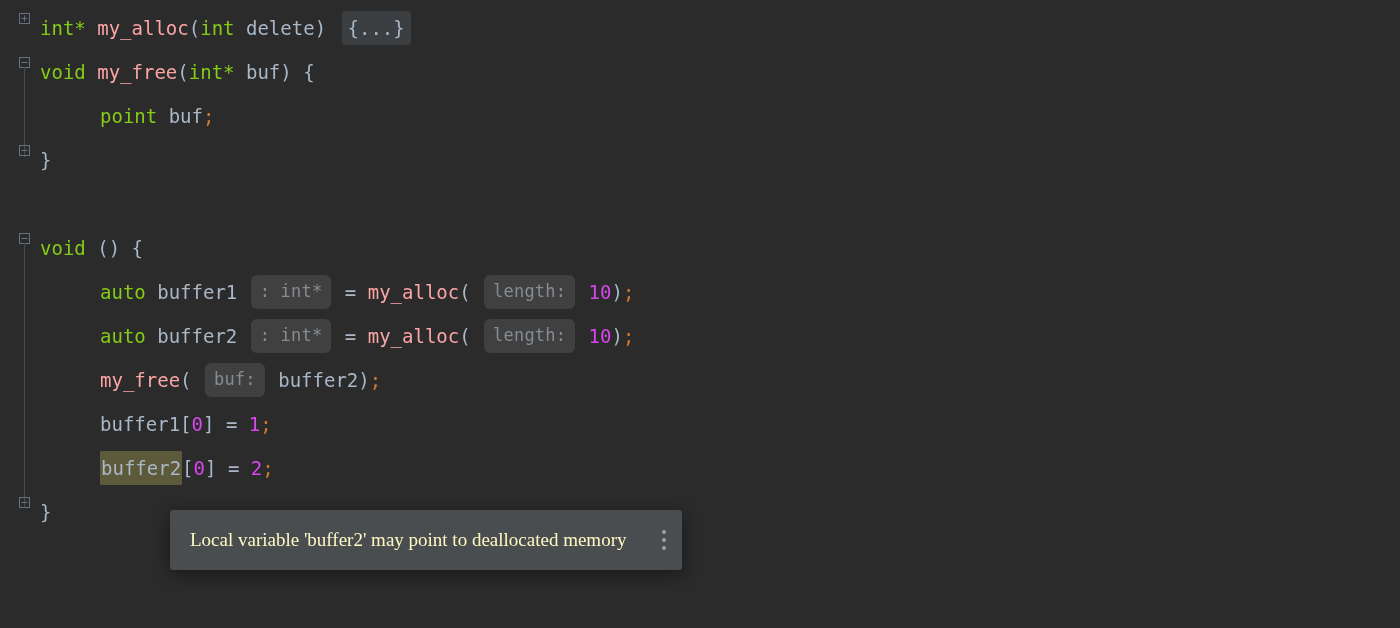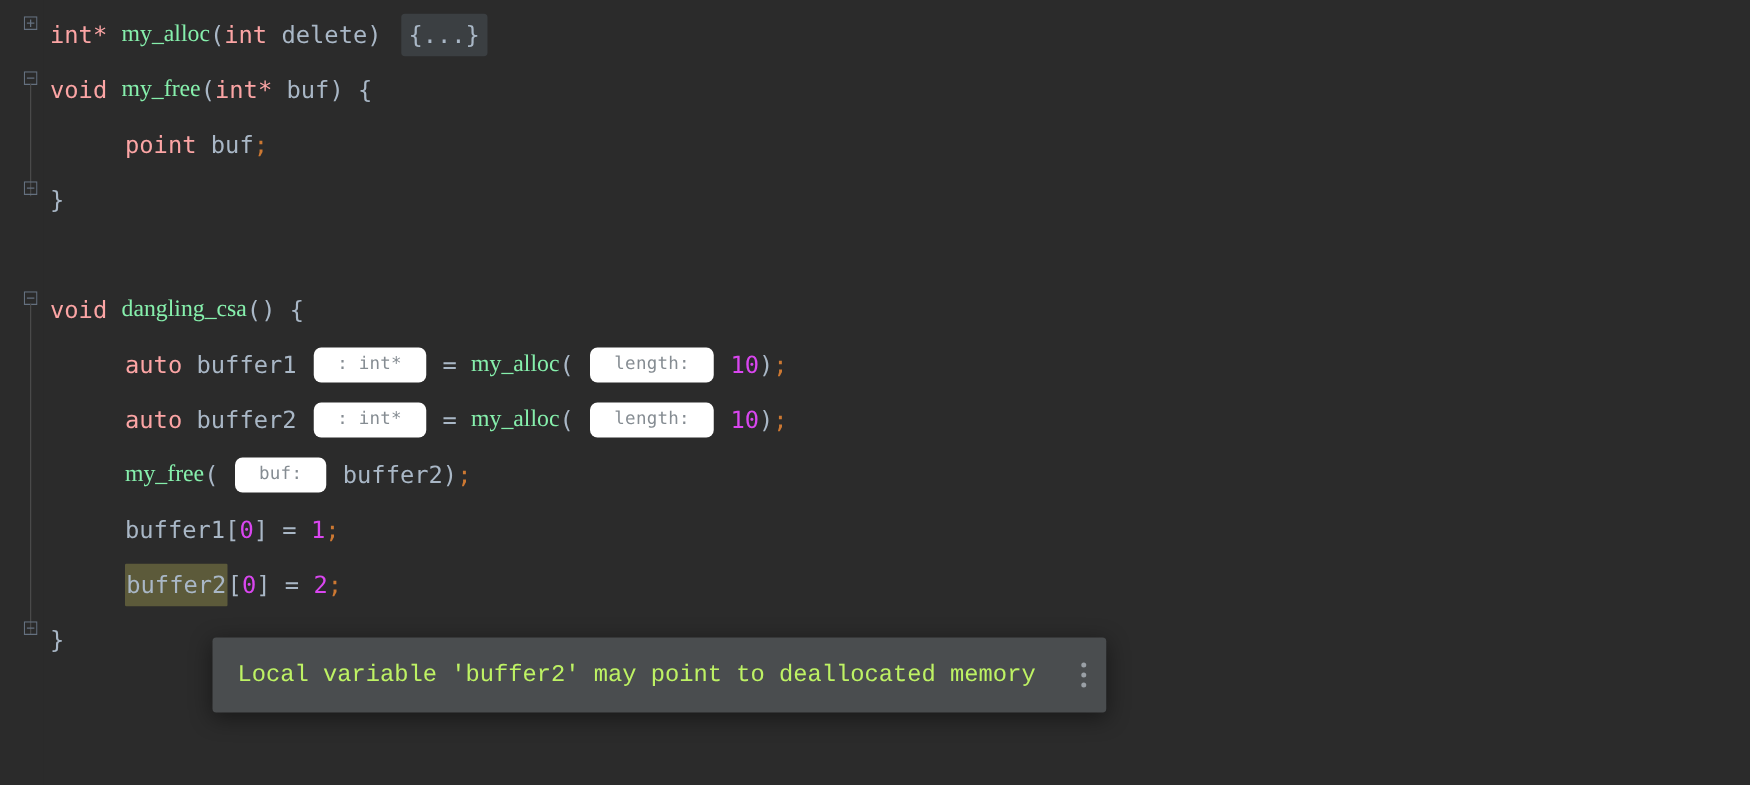--- a/index.html
+++ b/index.html
@@ -51,56 +51,56 @@
     }
     .code-line {
       height: 44px;
       display: flex;
       align-items: center;
       white-space: pre;
       padding-left: 4px;
     }
     .indent1 { padding-left: 64px; }
 
-    .kw { color: #fca5a5; }
+    .kw { color: #84cc16; }
     .id { color: #a9b7c6; }
-    .fn { color: #86efac; font-family: Liberation Serif, serif; }
+    .fn { color: #fca5a5; }
     .num { color: #d946ef; }
     .punct { color: #a9b7c6; }
     .semi { color: #cc7832; }
 
     .folded-box {
       background: #3b3f42;
       color: #a9b7c6;
       padding: 0 6px;
       border-radius: 3px;
       margin-left: 4px;
     }
     .hint-box {
-      background: #ffffff;
+      background: #404040;
       color: #858c92;
-      font-size: 14px;
-      padding: 1px 19px 2px;
+      font-size: 17px;
+      padding: 1px 9px 2px;
       border-radius: 6px;
       margin: 0 2px;
       letter-spacing: 0.2px;
     }
     .warn-highlight {
       background: #5c5a3a;
       color: #a9b7c6;
       padding: 0 1px;
       border-radius: 1px;
     }
     .tooltip {
       position: absolute;
       left: 170px;
       top: 510px;
       background: #4a4d4f;
-      color: #bef264;
-      font-family: Liberation Mono, monospace;
+      color: #fef9c3;
+      font-family: Liberation Serif, serif;
       font-size: 19px;
       padding: 13px 56px 13px 20px;
       border-radius: 3px;
       box-shadow: 0 4px 18px rgba(0,0,0,0.45);
       display: flex;
       align-items: flex-end;
     }
     .tooltip-dots {
       position: absolute;
       right: 16px;
@@ -171,21 +171,21 @@
     <span class="kw">point</span><span> </span><span class="id">buf</span><span class="semi">;</span>
   </div>
 
   <div class="code-line">
     <span class="punct">}</span>
   </div>
 
   <div class="code-line"></div>
 
   <div class="code-line">
-    <span class="kw">void</span><span> </span><span class="fn">dangling_csa</span><span class="punct">()</span><span> </span><span class="punct">{</span>
+    <span class="kw">void</span><span> </span><span class="punct">()</span><span> </span><span class="punct">{</span>
   </div>
 
   <div class="code-line indent1">
     <span class="kw">auto</span><span> </span><span class="id">buffer1</span><span> </span><span class="hint-box">: int*</span><span class="punct"> = </span><span class="fn">my_alloc</span><span class="punct">(</span><span> </span><span class="hint-box">length:</span><span> </span><span class="num">10</span><span class="punct">)</span><span class="semi">;</span>
   </div>
 
   <div class="code-line indent1">
     <span class="kw">auto</span><span> </span><span class="id">buffer2</span><span> </span><span class="hint-box">: int*</span><span class="punct"> = </span><span class="fn">my_alloc</span><span class="punct">(</span><span> </span><span class="hint-box">length:</span><span> </span><span class="num">10</span><span class="punct">)</span><span class="semi">;</span>
   </div>
 

